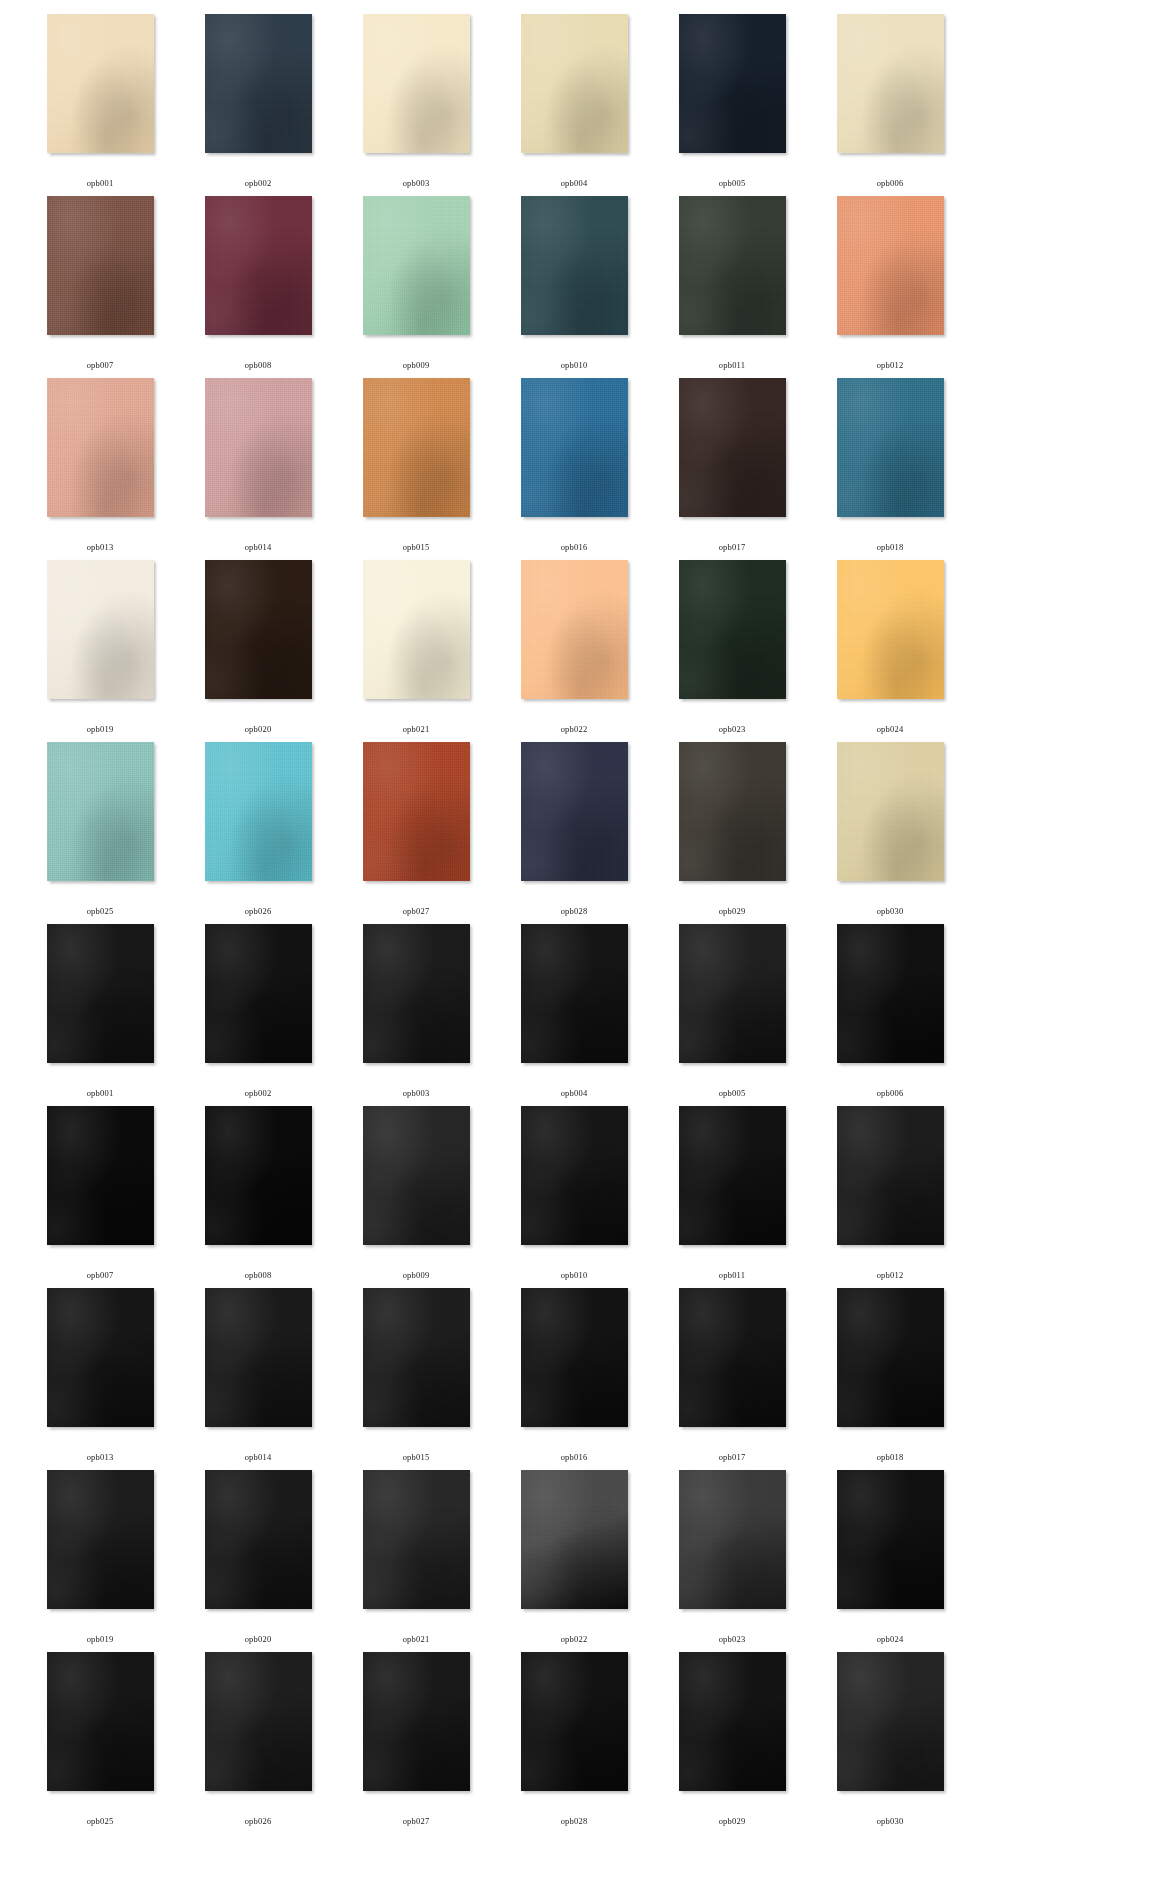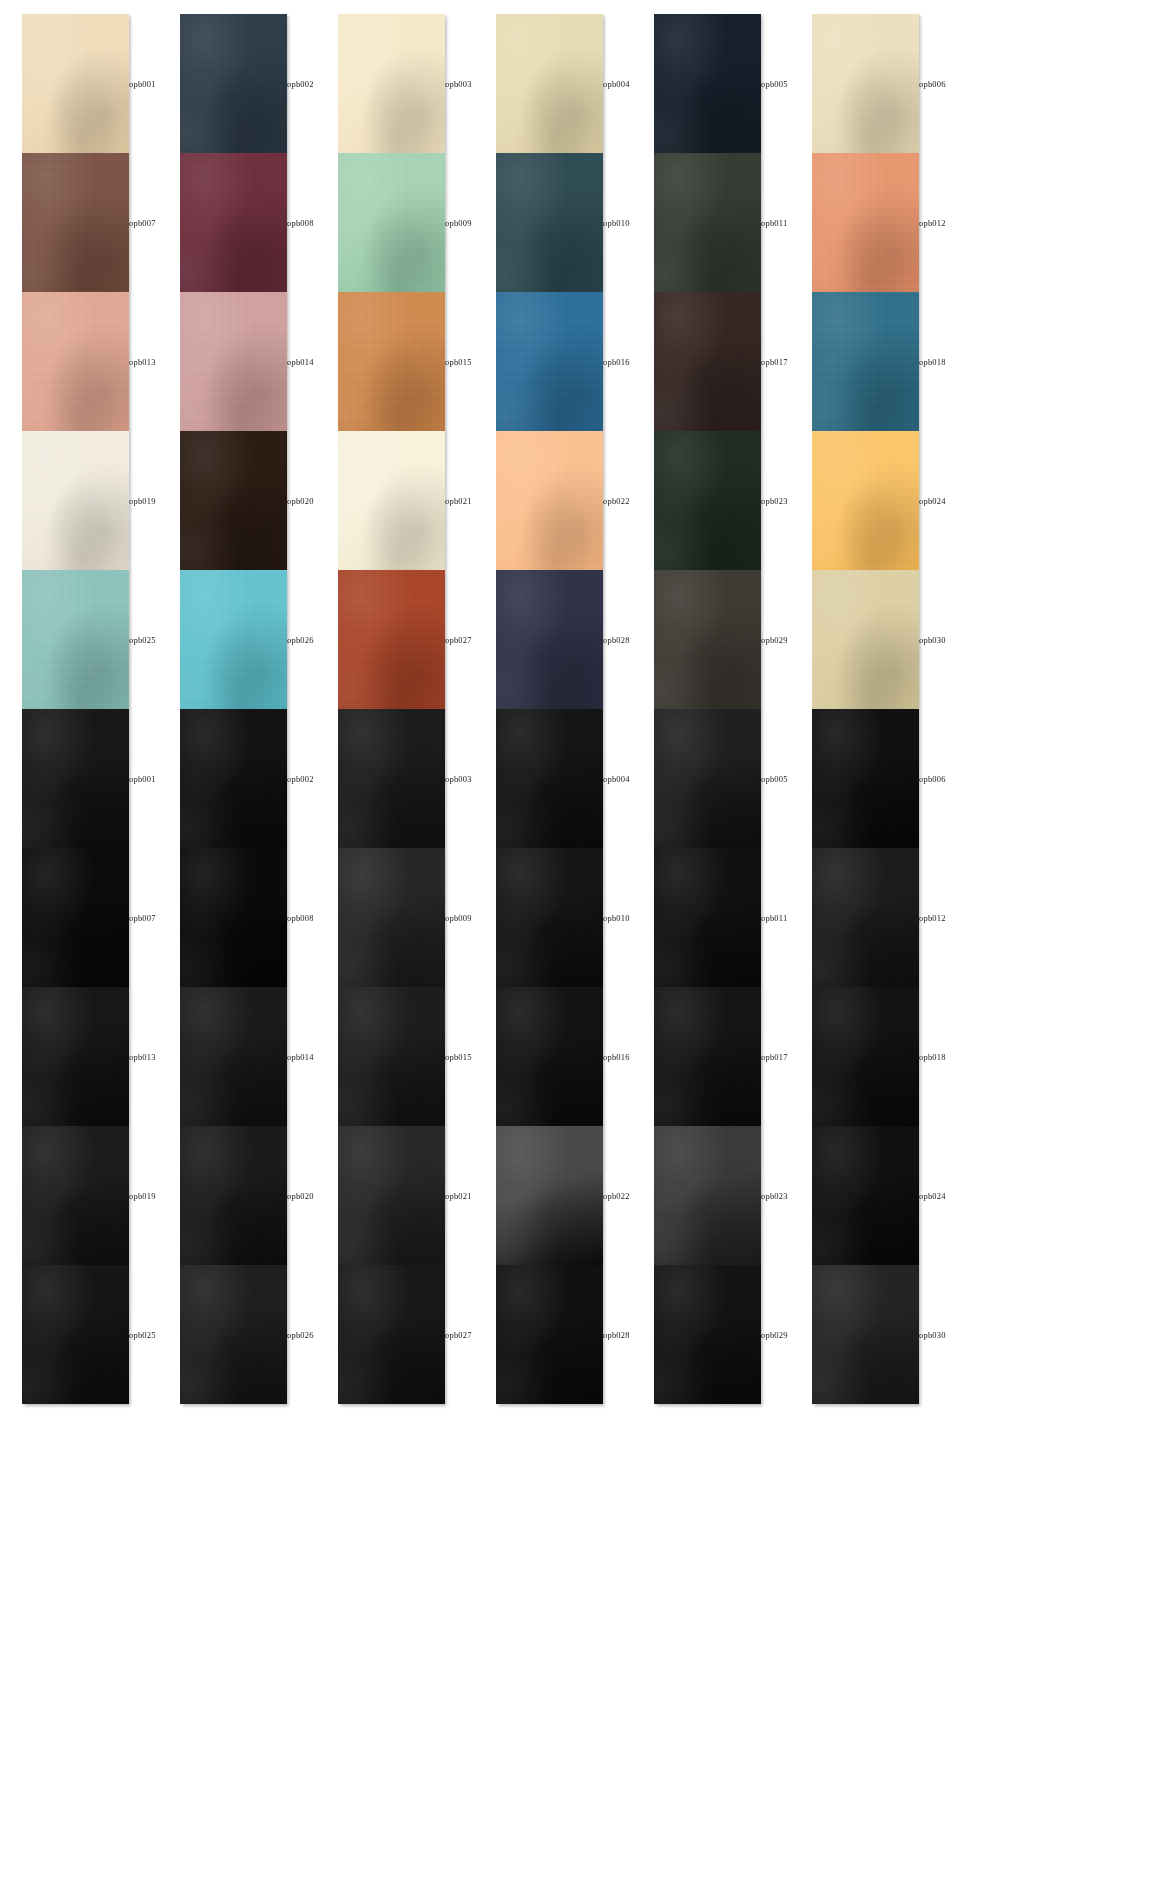--- a/index.html
+++ b/index.html
@@ -22,22 +22,23 @@
   .grid-row {
     display: flex;
     width: 1160px;
     justify-content: flex-start;
     padding-left: 22px;
   }
   .cell {
     width: 156px;
     margin-right: 2px;
     display: flex;
-    flex-direction: row;
+    flex-direction: column;
     align-items: center;
+    gap: 16px;
   }
   .thumb-wrap {
     width: 107px;
     display: flex;
     justify-content: center;
     align-items: flex-end;
   }
   .thumb {
     width: 107px;
     height: 139px;

